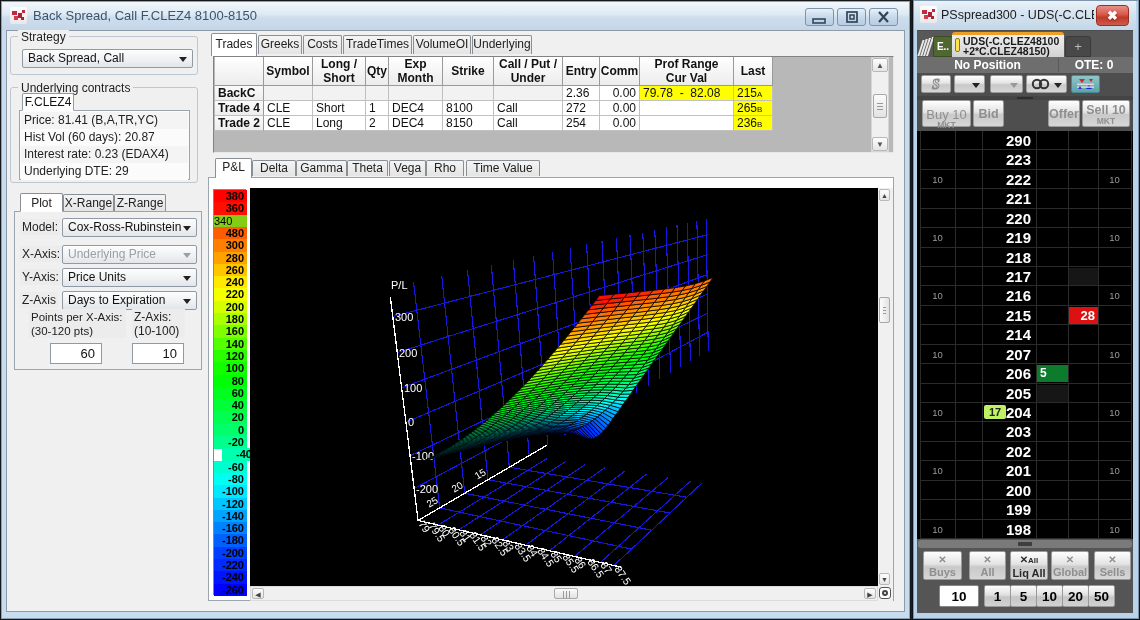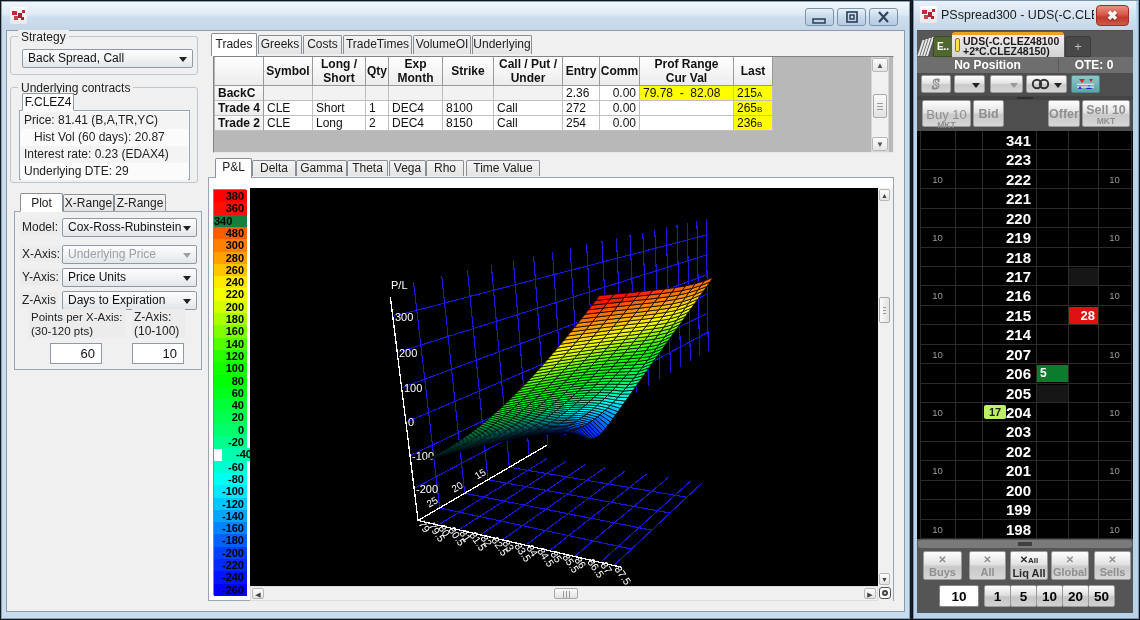--- a/index.html
+++ b/index.html
@@ -41,41 +41,42 @@
 <div id="lw" class="abs">
 <div class="frame abs"></div>
 <div class="tbar abs"></div>
 <div class="ticon abs"><svg width="17" height="17">
         <rect x="2" y="4" width="5" height="4" fill="#c5293d"></rect>
         <rect x="8" y="6" width="4" height="5" fill="#b01f33"></rect>
         <rect x="4" y="9" width="4" height="4" fill="#d23a4e"></rect>
         <rect x="12" y="3" width="3" height="3" fill="#c5293d"></rect>
         <rect x="11" y="10" width="3" height="3" fill="#b01f33"></rect>
       </svg></div>
+<div class="title abs">Back Spread, Call F.CLEZ4 8100-8150</div>
 <div class="wbtn abs" style="left:805px"><svg width="27" height="16">
         <rect x="7" y="10" width="12" height="4" fill="none" stroke="#31465c" stroke-width="1.6"></rect>
       </svg></div>
 <div class="wbtn abs" style="left:837px"><svg width="27" height="16">
         <rect x="9" y="3" width="10" height="10" fill="none" stroke="#31465c" stroke-width="1.7"></rect>
         <rect x="12" y="6" width="4" height="4" fill="none" stroke="#31465c" stroke-width="1.5"></rect>
       </svg></div>
 <div class="wbtn abs" style="left:869px"><svg width="27" height="16">
         <path d="M9 3 L18 13 M18 3 L9 13" stroke="#31465c" stroke-width="2.2"></path>
       </svg></div>
 <div class="client abs"></div>
 </div>
 <div class="abs grp" style="left:10px;top:36px;width:188px;height:39px"></div>
 <div class="abs glabel" style="left:18px;top:30px">Strategy</div>
 <div class="abs combo" style="left:22px;top:49px;width:171px;height:19px">Back Spread, Call<span class="arr"></span></div>
 <div class="abs grp" style="left:10px;top:87px;width:188px;height:96px"></div>
 <div class="abs glabel" style="left:18px;top:81px">Underlying contracts</div>
 <div class="abs" style="left:22px;top:93px;width:52px;height:18px;background:#fff;border:1px solid #8f9aa5;border-bottom:1px solid #fff;border-radius:2px 2px 0 0;font-size:12px;color:#111;text-align:center;line-height:17px;z-index:2">F.CLEZ4</div>
 <div class="abs" style="left:19px;top:110px;width:171px;height:70px;background:#fbfbfb;border:1px solid #9aa5af"></div>
 <div class="abs" style="left:21px;top:112px;width:167px;height:17px;background:#f4f4f4;font-size:12px;color:#222;line-height:16px;padding-left:3px;white-space:nowrap">Price: 81.41 (B,A,TR,YC)</div>
-<div class="abs" style="left:21px;top:129px;width:167px;height:17px;background:#fbfbfb;font-size:12px;color:#222;line-height:16px;padding-left:13px;white-space:nowrap">Hist Vol (60 days): 20.87</div>
+<div class="abs" style="left:21px;top:129px;width:167px;height:17px;background:#fbfbfb;font-size:12px;color:#222;line-height:16px;padding-left:3px;white-space:nowrap">Hist Vol (60 days): 20.87</div>
 <div class="abs" style="left:21px;top:146px;width:167px;height:17px;background:#f4f4f4;font-size:12px;color:#222;line-height:16px;padding-left:3px;white-space:nowrap">Interest rate: 0.23 (EDAX4)</div>
 <div class="abs" style="left:21px;top:163px;width:167px;height:17px;background:#fbfbfb;font-size:12px;color:#222;line-height:16px;padding-left:3px;white-space:nowrap">Underlying DTE: 29</div>
 <div class="abs tab sel" style="left:20px;top:193px;width:43px;height:19px;line-height:18px;z-index:2;border-bottom:1px solid #fff">Plot</div>
 <div class="abs tab" style="left:63px;top:194px;width:51px;height:17px;line-height:16px">X-Range</div>
 <div class="abs tab" style="left:114px;top:194px;width:52px;height:17px;line-height:16px">Z-Range</div>
 <div class="abs" style="left:14px;top:211px;width:188px;height:159px;background:#f0f0f0;border:1px solid #9aa5af"></div>
 <div class="abs" style="left:20px;top:219px;height:16px;background:#ececec;font-size:12px;color:#222;line-height:16px;padding:0 2px">Model:</div>
 <div class="abs combo" style="left:62px;top:218px;width:135px;height:19px">Cox-Ross-Rubinstein<span class="arr"></span></div>
 <div class="abs" style="left:20px;top:246px;height:16px;background:#ececec;font-size:12px;color:#222;line-height:16px;padding:0 2px">X-Axis:</div>
 <div class="abs combo dis" style="left:62px;top:245px;width:135px;height:19px">Underlying Price<span class="arr"></span></div>
@@ -151,21 +152,21 @@
 <div class="abs tab" style="left:252px;top:160px;width:44px;height:16px;line-height:15px">Delta</div>
 <div class="abs tab" style="left:296px;top:160px;width:51px;height:16px;line-height:15px">Gamma</div>
 <div class="abs tab" style="left:347px;top:160px;width:41px;height:16px;line-height:15px">Theta</div>
 <div class="abs tab" style="left:389px;top:160px;width:37px;height:16px;line-height:15px">Vega</div>
 <div class="abs tab" style="left:426px;top:160px;width:38px;height:16px;line-height:15px">Rho</div>
 <div class="abs tab" style="left:466px;top:160px;width:74px;height:16px;line-height:15px">Time Value</div>
 <div class="abs" style="left:208px;top:177px;width:686px;height:424px;background:#fff;border:1px solid #9aa5af"></div>
 <div class="abs" style="left:213px;top:189px;width:33px;height:406px;border:1px solid #888">
 <div style="position:absolute;left:0;top:0.00px;width:33px;height:12.80px;background:#ff0200;font-size:11px;font-weight:bold;color:#000;text-align:right;line-height:12.30px;padding-right:3px">380</div>
 <div style="position:absolute;left:0;top:12.30px;width:33px;height:12.80px;background:#ff0f00;font-size:11px;font-weight:bold;color:#000;text-align:right;line-height:12.30px;padding-right:3px">360</div>
-<div style="position:absolute;left:0;top:24.61px;width:33px;height:12.80px;background:#15803d;font-size:11px;font-weight:bold;color:#000;text-align:right;line-height:12.30px;padding-right:19px">340</div>
+<div style="position:absolute;left:0;top:24.61px;width:33px;height:12.80px;background:#84cc16;font-size:11px;font-weight:normal;color:#000;text-align:right;line-height:12.30px;padding-right:19px">340</div>
 <div style="position:absolute;left:0;top:36.91px;width:33px;height:12.80px;background:#ff5d00;font-size:11px;font-weight:bold;color:#000;text-align:right;line-height:12.30px;padding-right:3px">480</div>
 <div style="position:absolute;left:0;top:49.21px;width:33px;height:12.80px;background:#ff7f00;font-size:11px;font-weight:bold;color:#000;text-align:right;line-height:12.30px;padding-right:3px">300</div>
 <div style="position:absolute;left:0;top:61.52px;width:33px;height:12.80px;background:#ffa200;font-size:11px;font-weight:bold;color:#000;text-align:right;line-height:12.30px;padding-right:3px">280</div>
 <div style="position:absolute;left:0;top:73.82px;width:33px;height:12.80px;background:#ffc600;font-size:11px;font-weight:bold;color:#000;text-align:right;line-height:12.30px;padding-right:3px">260</div>
 <div style="position:absolute;left:0;top:86.12px;width:33px;height:12.80px;background:#ffe900;font-size:11px;font-weight:bold;color:#000;text-align:right;line-height:12.30px;padding-right:3px">240</div>
 <div style="position:absolute;left:0;top:98.42px;width:33px;height:12.80px;background:#f4ff00;font-size:11px;font-weight:bold;color:#000;text-align:right;line-height:12.30px;padding-right:3px">220</div>
 <div style="position:absolute;left:0;top:110.73px;width:33px;height:12.80px;background:#d4ff00;font-size:11px;font-weight:bold;color:#000;text-align:right;line-height:12.30px;padding-right:3px">200</div>
 <div style="position:absolute;left:0;top:123.03px;width:33px;height:12.80px;background:#aaff00;font-size:11px;font-weight:bold;color:#000;text-align:right;line-height:12.30px;padding-right:3px">180</div>
 <div style="position:absolute;left:0;top:135.33px;width:33px;height:12.80px;background:#7fff00;font-size:11px;font-weight:bold;color:#000;text-align:right;line-height:12.30px;padding-right:3px">160</div>
 <div style="position:absolute;left:0;top:147.64px;width:33px;height:12.80px;background:#54ff00;font-size:11px;font-weight:bold;color:#000;text-align:right;line-height:12.30px;padding-right:3px">140</div>
@@ -954,21 +955,21 @@
   </div>
 <div class="abs" style="left:917px;top:131px;width:216px;height:408px;background:#000"></div>
 <div class="abs" style="left:920px;top:131px;width:1px;height:408px;background:#2b2b2b"></div>
 <div class="abs" style="left:955px;top:131px;width:1px;height:408px;background:#2b2b2b"></div>
 <div class="abs" style="left:982px;top:131px;width:1px;height:408px;background:#2b2b2b"></div>
 <div class="abs" style="left:1036px;top:131px;width:1px;height:408px;background:#2b2b2b"></div>
 <div class="abs" style="left:1068px;top:131px;width:1px;height:408px;background:#2b2b2b"></div>
 <div class="abs" style="left:1098px;top:131px;width:1px;height:408px;background:#2b2b2b"></div>
 <div class="abs" style="left:1131px;top:131px;width:1px;height:408px;background:#2b2b2b"></div>
 <div class="abs" style="left:920px;top:149.4px;width:211px;height:1px;background:#2b2b2b"></div>
-<div class="abs" style="left:982px;top:131.0px;width:49px;height:19.4px;color:#fff;font-size:15px;font-weight:bold;text-align:right;line-height:19.4px">341</div>
+<div class="abs" style="left:982px;top:131.0px;width:49px;height:19.4px;color:#fff;font-size:15px;font-weight:bold;text-align:right;line-height:19.4px">290</div>
 <div class="abs" style="left:920px;top:168.9px;width:211px;height:1px;background:#2b2b2b"></div>
 <div class="abs" style="left:982px;top:150.4px;width:49px;height:19.4px;color:#fff;font-size:15px;font-weight:bold;text-align:right;line-height:19.4px">223</div>
 <div class="abs" style="left:920px;top:188.3px;width:211px;height:1px;background:#2b2b2b"></div>
 <div class="abs" style="left:982px;top:169.9px;width:49px;height:19.4px;color:#fff;font-size:15px;font-weight:bold;text-align:right;line-height:19.4px">222</div>
 <div class="abs" style="left:920px;top:169.9px;width:35px;height:19.4px;color:#9a9a9a;font-size:9.5px;text-align:center;line-height:19.4px">10</div>
 <div class="abs" style="left:1098px;top:169.9px;width:33px;height:19.4px;color:#9a9a9a;font-size:9.5px;text-align:center;line-height:19.4px">10</div>
 <div class="abs" style="left:920px;top:207.7px;width:211px;height:1px;background:#2b2b2b"></div>
 <div class="abs" style="left:982px;top:189.3px;width:49px;height:19.4px;color:#fff;font-size:15px;font-weight:bold;text-align:right;line-height:19.4px">221</div>
 <div class="abs" style="left:920px;top:227.1px;width:211px;height:1px;background:#2b2b2b"></div>
 <div class="abs" style="left:982px;top:208.7px;width:49px;height:19.4px;color:#fff;font-size:15px;font-weight:bold;text-align:right;line-height:19.4px">220</div>

